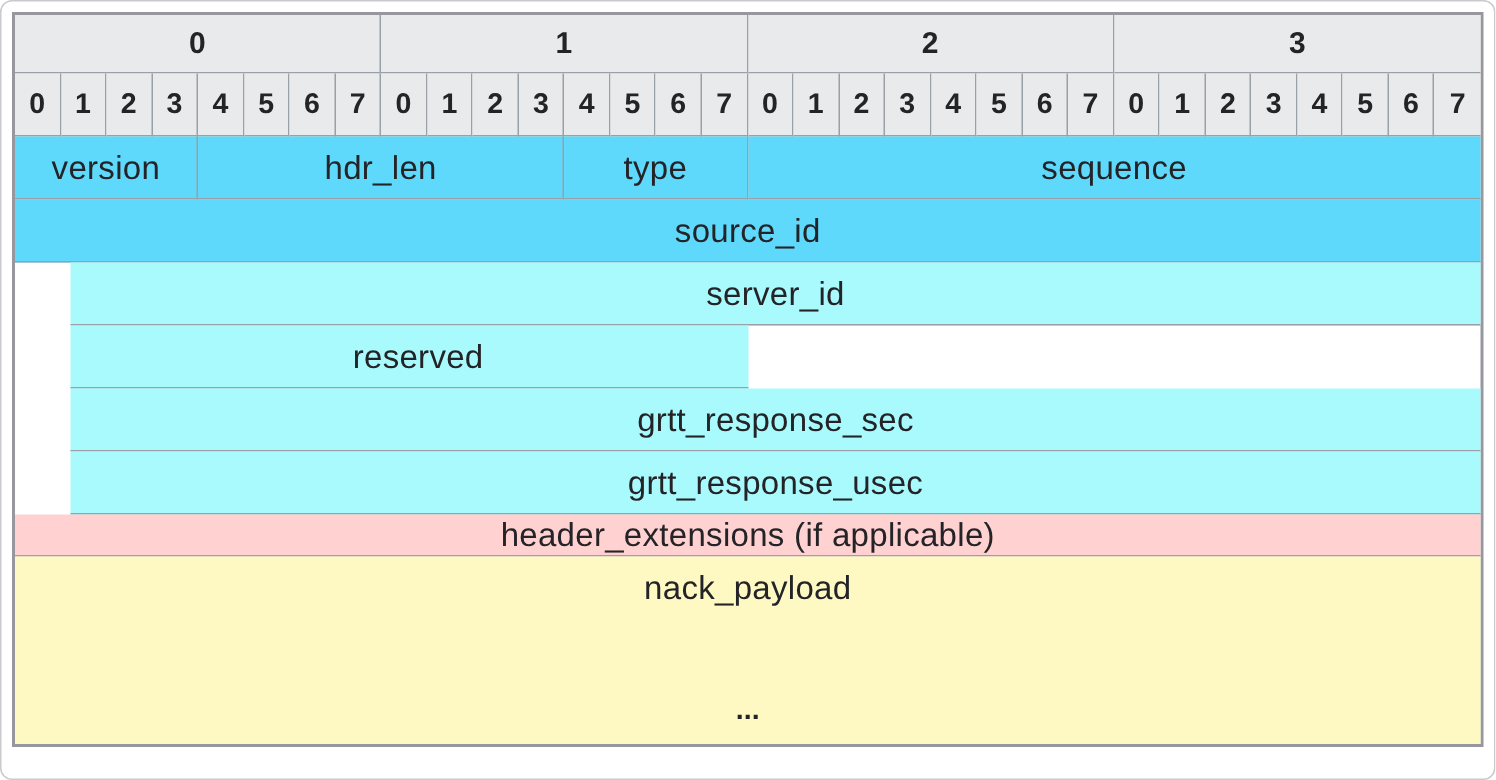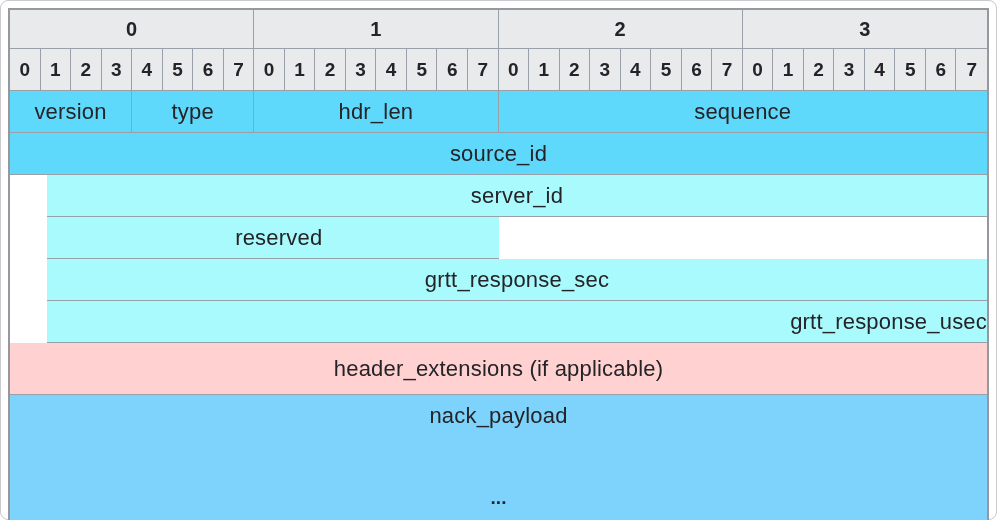--- a/index.html
+++ b/index.html
@@ -36,21 +36,21 @@
     overflow: hidden;
     white-space: nowrap;
   }
   .cell.no-right { border-right: none; }
   .cell.no-bottom { border-bottom: none; }
 
   .t-head    { background: #e9eaec; }
   .t-dark    { background: #5fd9fb; }
   .t-light   { background: #a9fafc; margin-left: 37px; }
   .t-pink    { background: #ffd1d1; }
-  .t-payload { background: #7dd3fc; }
+  .t-payload { background: #fef9c3; }
 
   .byte-num {
     font-size: 20px;
     font-weight: 700;
   }
   .bit-num {
     font-size: 19px;
     font-weight: 700;
   }
   .field-label {
@@ -179,45 +179,45 @@
       </div>
       <div class="cell t-head" style="grid-column: span 1; height: 42px;">
         <span class="bit-num">6</span>
       </div>
       <div class="cell t-head no-right" style="grid-column: span 1; height: 42px;">
         <span class="bit-num">7</span>
       </div>
       <div class="cell t-dark" style="grid-column: span 4; height: 42px;">
         <span class="field-label">version</span>
       </div>
+      <div class="cell t-dark" style="grid-column: span 8; height: 42px;">
+        <span class="field-label">hdr_len</span>
+      </div>
       <div class="cell t-dark" style="grid-column: span 4; height: 42px;">
         <span class="field-label">type</span>
       </div>
-      <div class="cell t-dark" style="grid-column: span 8; height: 42px;">
-        <span class="field-label">hdr_len</span>
-      </div>
       <div class="cell t-dark no-right" style="grid-column: span 16; height: 42px;">
         <span class="field-label">sequence</span>
       </div>
       <div class="cell t-dark no-right" style="grid-column: span 32; height: 42px;">
         <span class="field-label">source_id</span>
       </div>
       <div class="cell t-light no-right" style="grid-column: span 32; height: 42px;">
         <span class="field-label">server_id</span>
       </div>
       <div class="cell t-light no-right" style="grid-column: span 16; height: 42px; padding-left: 12px;">
         <span class="field-label">reserved</span>
       </div>
       <div class="cell t-light no-right" style="grid-column: span 32; height: 42px; justify-content: center;">
         <span class="field-label">grtt_response_sec</span>
       </div>
-      <div class="cell t-light no-right" style="grid-column: span 32; height: 42px; justify-content: flex-end;">
+      <div class="cell t-light no-right" style="grid-column: span 32; height: 42px;">
         <span class="field-label">grtt_response_usec</span>
       </div>
-      <div class="cell t-pink no-right" style="grid-column: span 32; height: 52px;">
+      <div class="cell t-pink no-right" style="grid-column: span 32; height: 28px;">
         <span class="field-label">header_extensions (if applicable)</span>
       </div>
       <div class="cell t-payload no-right no-bottom payload-cell" style="grid-column: span 32; height: 125px;">
         <span class="field-label">nack_payload</span>
         <span class="ellipsis-label">...</span>
       </div>
     </div>
 </div>
 
 </body></html>

